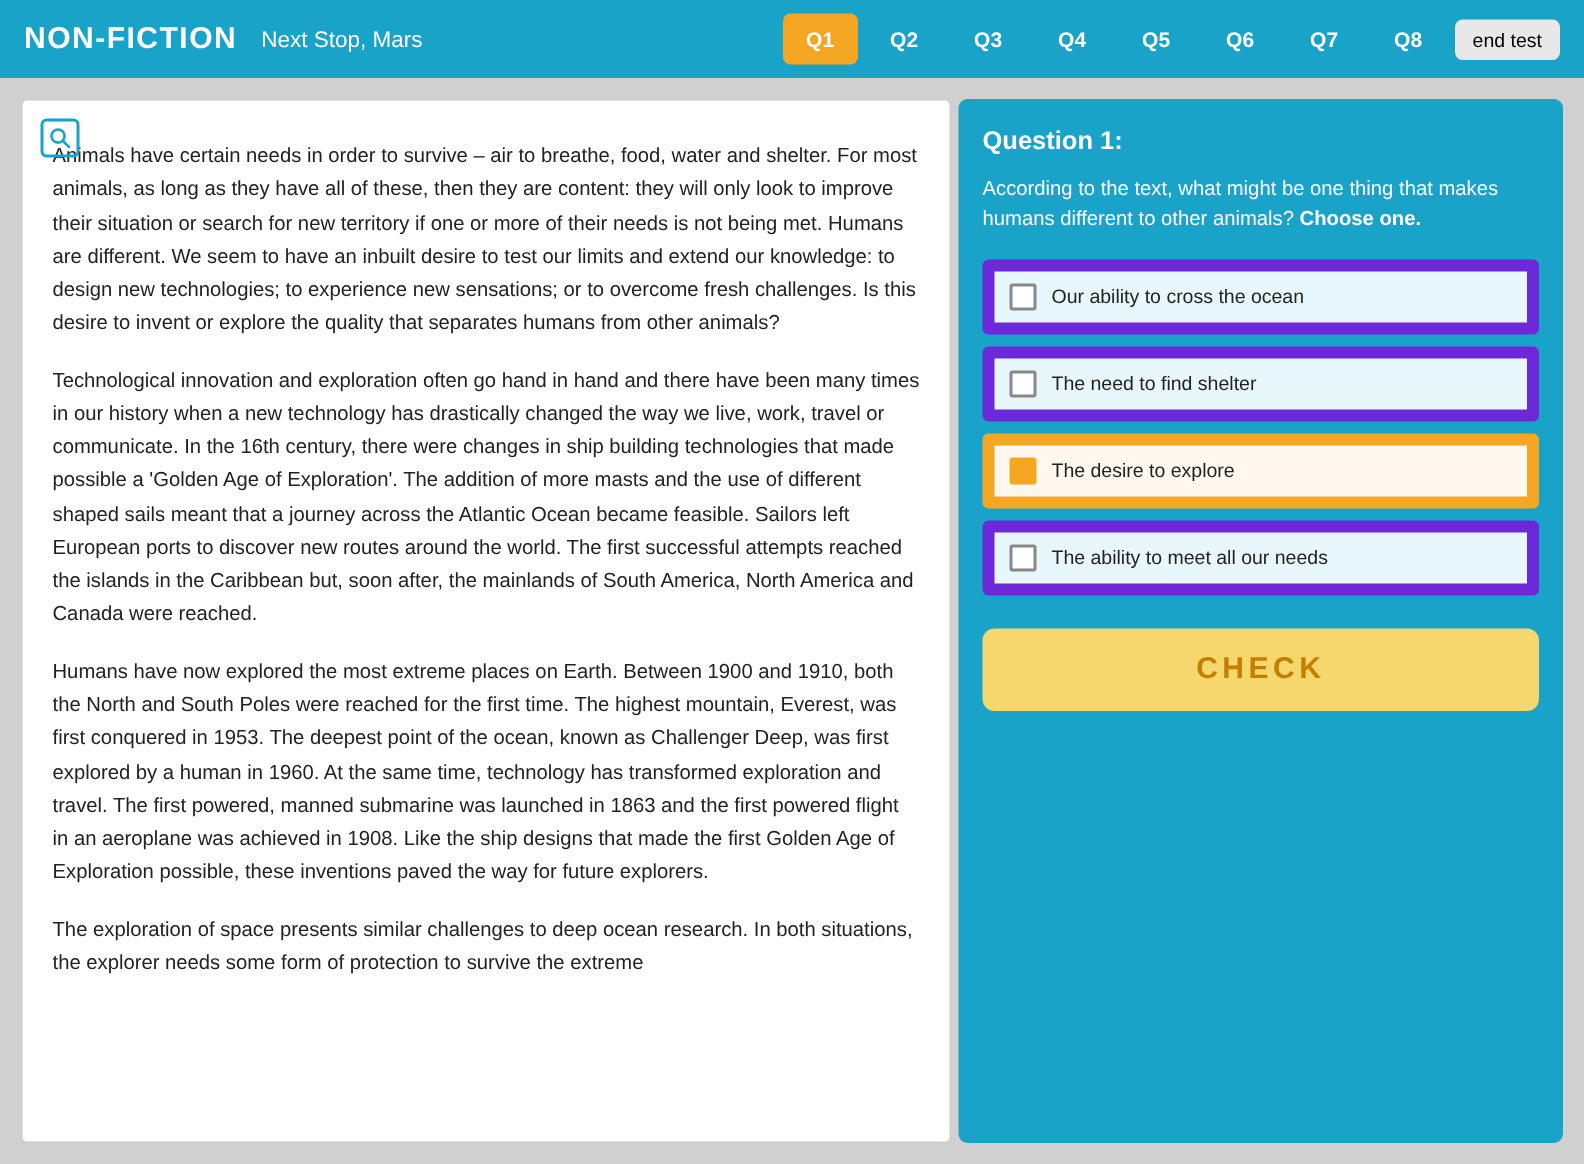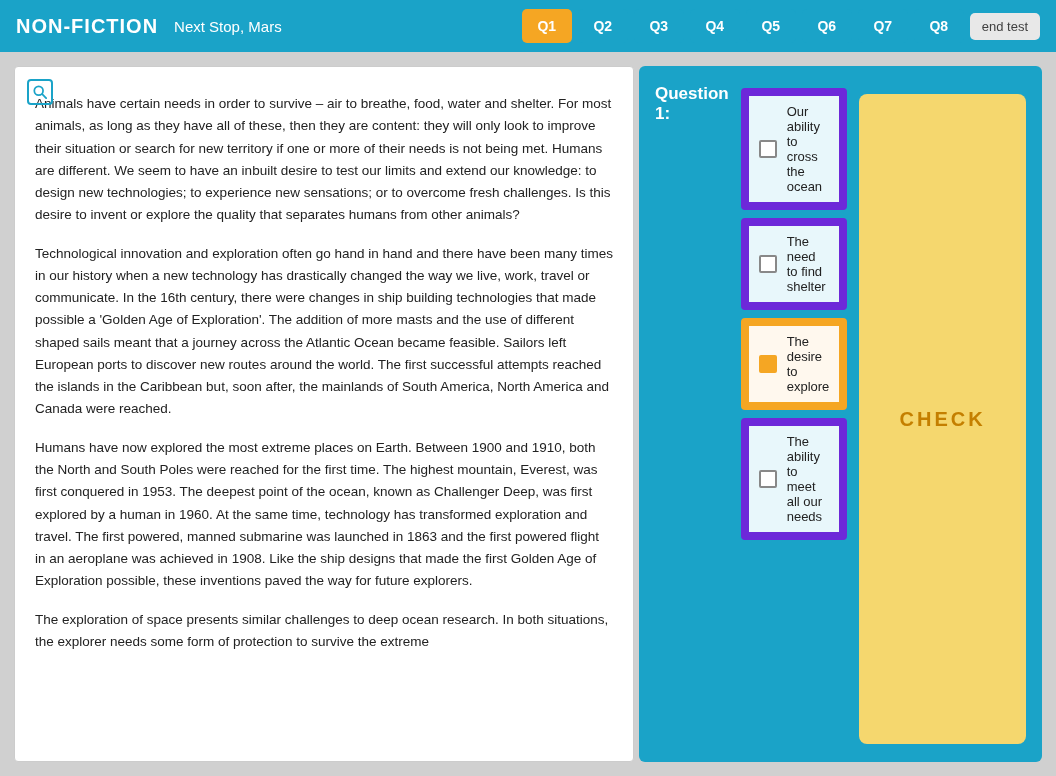--- a/index.html
+++ b/index.html
@@ -49,21 +49,21 @@
       display: flex;
       align-items: center;
       justify-content: center;
     }
     .nav-btn.active {
       background: #f5a623;
       color: white;
     }
     .end-test-btn {
       background: #e8e8e8;
-      color: #404040;
+      color: #000000;
       border-radius: 5px;
       border: none;
       padding: 6px 12px;
       font-size: 13px;
       cursor: pointer;
       font-weight: normal;
     }
 
     
     #main {
@@ -107,20 +107,21 @@
       margin-bottom: 16px;
     }
 
     
     #question-pane {
       background: #1aa3c8;
       border-radius: 6px;
       flex: 1;
       padding: 18px 16px;
       display: flex;
+      flex-direction: column;
       gap: 12px;
     }
     #question-header {
       color: white;
       font-size: 17px;
       font-weight: bold;
     }
     #question-text {
       color: white;
       font-size: 13.5px;
@@ -210,20 +211,21 @@
     <div id="reading-text">
         <p>Animals have certain needs in order to survive – air to breathe, food, water and shelter. For most animals, as long as they have all of these, then they are content: they will only look to improve their situation or search for new territory if one or more of their needs is not being met. Humans are different. We seem to have an inbuilt desire to test our limits and extend our knowledge: to design new technologies; to experience new sensations; or to overcome fresh challenges. Is this desire to invent or explore the quality that separates humans from other animals?</p>
         <p>Technological innovation and exploration often go hand in hand and there have been many times in our history when a new technology has drastically changed the way we live, work, travel or communicate. In the 16th century, there were changes in ship building technologies that made possible a 'Golden Age of Exploration'. The addition of more masts and the use of different shaped sails meant that a journey across the Atlantic Ocean became feasible. Sailors left European ports to discover new routes around the world. The first successful attempts reached the islands in the Caribbean but, soon after, the mainlands of South America, North America and Canada were reached.</p>
         <p>Humans have now explored the most extreme places on Earth. Between 1900 and 1910, both the North and South Poles were reached for the first time. The highest mountain, Everest, was first conquered in 1953. The deepest point of the ocean, known as Challenger Deep, was first explored by a human in 1960. At the same time, technology has transformed exploration and travel. The first powered, manned submarine was launched in 1863 and the first powered flight in an aeroplane was achieved in 1908. Like the ship designs that made the first Golden Age of Exploration possible, these inventions paved the way for future explorers.</p>
         <p>The exploration of space presents similar challenges to deep ocean research. In both situations, the explorer needs some form of protection to survive the extreme</p>
       </div>
   </div>
 
   <div id="question-pane">
     <div id="question-header">Question 1:</div>
+    <div id="question-text">According to the text, what might be one thing that makes humans different to other animals? <strong>Choose one.</strong></div>
     <div id="options-list">
         <div class="option-item">
           <div class="option-checkbox"></div>
           <span class="option-label">Our ability to cross the ocean</span>
         </div>
         <div class="option-item">
           <div class="option-checkbox"></div>
           <span class="option-label">The need to find shelter</span>
         </div>
         <div class="option-item selected">

